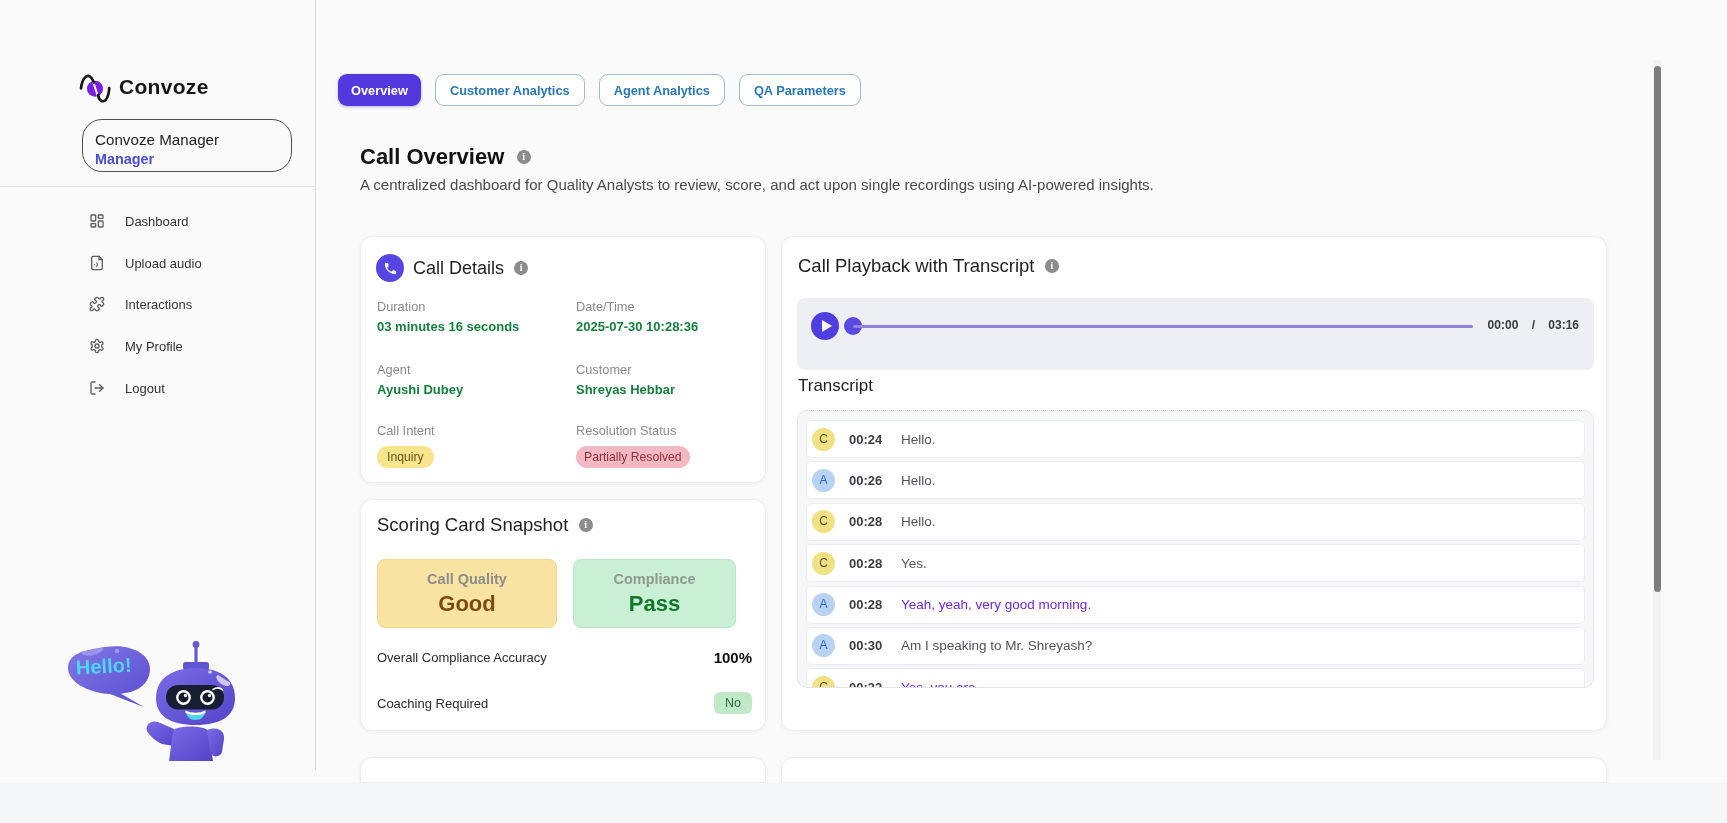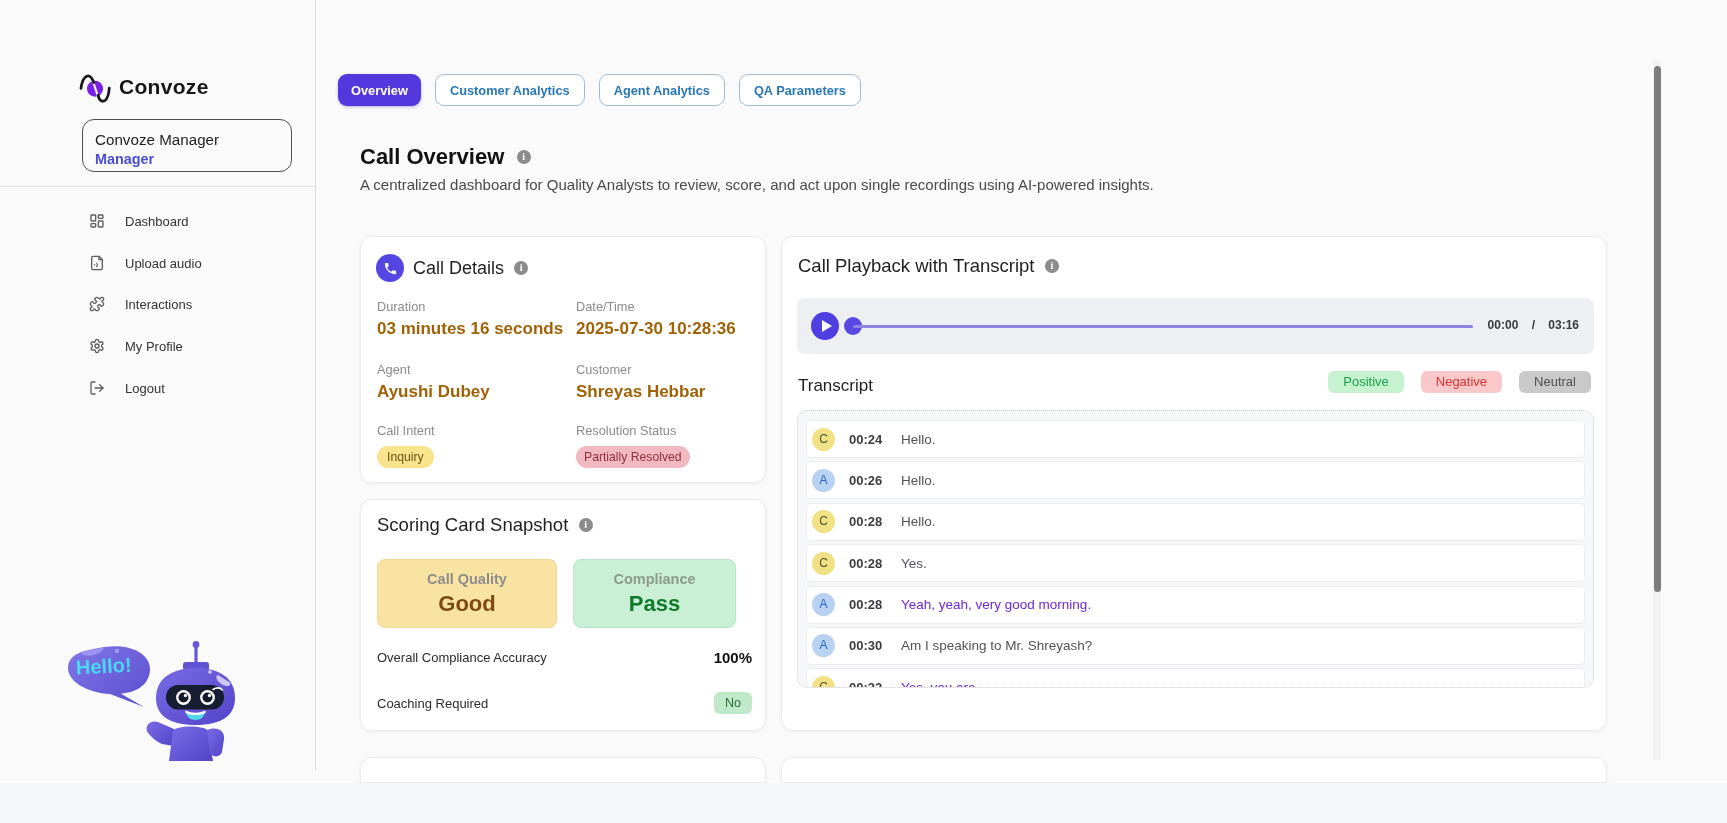--- a/index.html
+++ b/index.html
@@ -3,21 +3,21 @@
 <meta charset="utf-8">
 <style>
 * { margin:0; padding:0; box-sizing:border-box; }
 html,body { width:1727px; height:823px; overflow:hidden; background:#fafafa; font-family:"Liberation Sans", sans-serif; }
 #stage { position:relative; width:1727px; height:823px; }
 
 
 #sidebar { position:absolute; left:0; top:0; width:316px; height:770px; border-right:1px solid #dadada; }
 #logo { position:absolute; left:78px; top:70px; display:flex; align-items:center; }
 #logo .name { font-size:21px; font-weight:bold; color:#161616; margin-left:7px; letter-spacing:0.3px; }
-#mgrbox { position:absolute; left:82px; top:119px; width:210px; height:53px; border:1.5px solid #4f4f4f; border-radius:12px; padding:11px 0 0 12px; }
+#mgrbox { position:absolute; left:82px; top:119px; width:210px; height:53px; border:1.5px solid #4f4f4f; border-radius:20px; padding:11px 0 0 12px; }
 #mgrbox .t1 { font-size:15.2px; color:#1f1f1f; }
 #mgrbox .t2 { font-size:14.4px; font-weight:bold; color:#4a4ed2; margin-top:3px; }
 #sidehr { position:absolute; left:0; top:186px; width:316px; border-top:1px solid #e3e3e3; }
 .mitem { position:absolute; left:89px; display:flex; align-items:center; height:18px; }
 .mitem svg { width:16px; height:16px; stroke:#5e5e5e; fill:none; stroke-width:2; stroke-linecap:round; stroke-linejoin:round; flex:none; }
 .mitem .lbl { margin-left:20px; font-size:13px; color:#333; }
 
 
 #tabs { position:absolute; left:338px; top:74px; display:flex; gap:14px;justify-content:space-between; }
 .tab { height:32px; border-radius:9px; font-size:12.8px; font-weight:bold; display:flex; align-items:center; padding:0 13px; }
@@ -39,21 +39,21 @@
 #bottomstrip { position:absolute; left:0; top:783px; width:1727px; height:40px; background:#f5f6f7; }
 
 
 #cd-head { position:absolute; left:15px; top:17px; display:flex; align-items:center; }
 #cd-ic { width:28px; height:28px; border-radius:50%; background:#5546e4; display:flex; align-items:center; justify-content:center; flex:none; }
 #cd-ic svg { width:15px; height:15px; fill:#fff; }
 #cd-title { font-size:18px; color:#1f1f1f; margin-left:9px; margin-right:10px; }
 .fgrid { position:absolute; left:16px; width:378px; display:flex; }
 .fcol1 { width:199px; }
 .flabel { font-size:12.8px; color:#8b8b8b; margin-bottom:5px; }
-.fval { font-size:17px; font-weight:bold; color:#a16207; }
+.fval { font-size:13px; font-weight:bold; color:#15803d; }
 .pill { display:inline-block; border-radius:999px; font-size:12.2px; padding:4px 8px 4px; }
 .pill.yellow { background:#f7e48d; color:#6e5213; padding:4px 10px; }
 .pill.pink { background:#f3b9c2; color:#8f2f3c; }
 
 
 #sc-title { position:absolute; left:16px; top:14px; font-size:18.5px; color:#1f1f1f; display:flex; align-items:center; }
 .scorebox { position:absolute; top:59px; width:180px; height:69px; border-radius:8px; text-align:center; padding-top:11px; }
 .scorebox .l { font-size:14.5px; font-weight:bold; }
 .scorebox .v { font-size:22px; font-weight:bold; margin-top:4px; }
 #sb1 { left:16px; background:#f8e3a2; border:1px solid #f0d88e; }
@@ -62,21 +62,21 @@
 #sb2 { left:212px; width:163px; background:#c9efd4; border:1px solid #b8e6c6; }
 #sb2 .l { color:#8d9a90; }
 #sb2 .v { color:#0f7a28; }
 .scrow { position:absolute; left:16px; width:375px; display:flex; justify-content:space-between; align-items:center; }
 .scrow .k { font-size:13px; color:#2b2b2b; }
 .scrow .v { font-size:15px; font-weight:bold; color:#111; }
 .nopill { background:#bfe9c8; color:#2f6b3a; font-size:12.5px; border-radius:6px; padding:4px 11px 4px; }
 
 
 #pb-title { position:absolute; left:16px; top:18px; font-size:18.5px; color:#1f1f1f; display:flex; align-items:center; }
-#player { position:absolute; left:15px; top:61px; width:797px; height:56px; background:#edeff2; border-radius:8px; }
+#player { position:absolute; left:15px; top:61px; width:797px; height:72px; background:#edeff2; border-radius:8px; }
 #playbtn { position:absolute; left:14px; top:14px; width:28px; height:28px; border-radius:50%; background:#4f3fe0; }
 #playbtn:after { content:""; position:absolute; left:11px; top:8px; border-left:10px solid #fff; border-top:6px solid transparent; border-bottom:6px solid transparent; }
 #knob { position:absolute; left:47px; top:19px; width:18px; height:18px; border-radius:50%; background:#5a48e2; }
 #pline { position:absolute; left:56px; top:26.5px; width:620px; height:3.5px; border-radius:2px; background:#9083e0; }
 #ptimes { position:absolute; right:15px; top:20px; font-size:12px; font-weight:bold; color:#3a3a3a; }
 #tr-label { position:absolute; left:16px; top:139px; font-size:17px; color:#1f1f1f; }
 #legend { position:absolute; right:15px; top:134px; display:flex; gap:17px; }
 .leg { border-radius:6px; font-size:13px; padding:3px 15px 4px; }
 .leg.g { background:#c6f2cf; color:#18a24b; }
 .leg.r { background:#fac8c8; color:#dd3333; }
@@ -265,25 +265,20 @@
 
   <div class="card" id="card-play">
     <div id="pb-title">Call Playback with Transcript&nbsp;&nbsp;<span class="info">i</span></div>
     <div id="player">
       <div id="playbtn"></div>
       <div id="knob"></div>
       <div id="pline"></div>
       <div id="ptimes">00:00&nbsp;&nbsp;&nbsp;&nbsp;/&nbsp;&nbsp;&nbsp;&nbsp;03:16</div>
     </div>
     <div id="tr-label">Transcript</div>
-    <div id="legend">
-      <span class="leg g">Positive</span>
-      <span class="leg r">Negative</span>
-      <span class="leg n">Neutral</span>
-    </div>
     <div id="trbox">
       <div class="trow">
           <span class="av c">C</span>
           <span class="tm">00:24</span>
           <span class="msg">Hello.</span>
         </div>
       <div class="trow">
           <span class="av a">A</span>
           <span class="tm">00:26</span>
           <span class="msg">Hello.</span>

